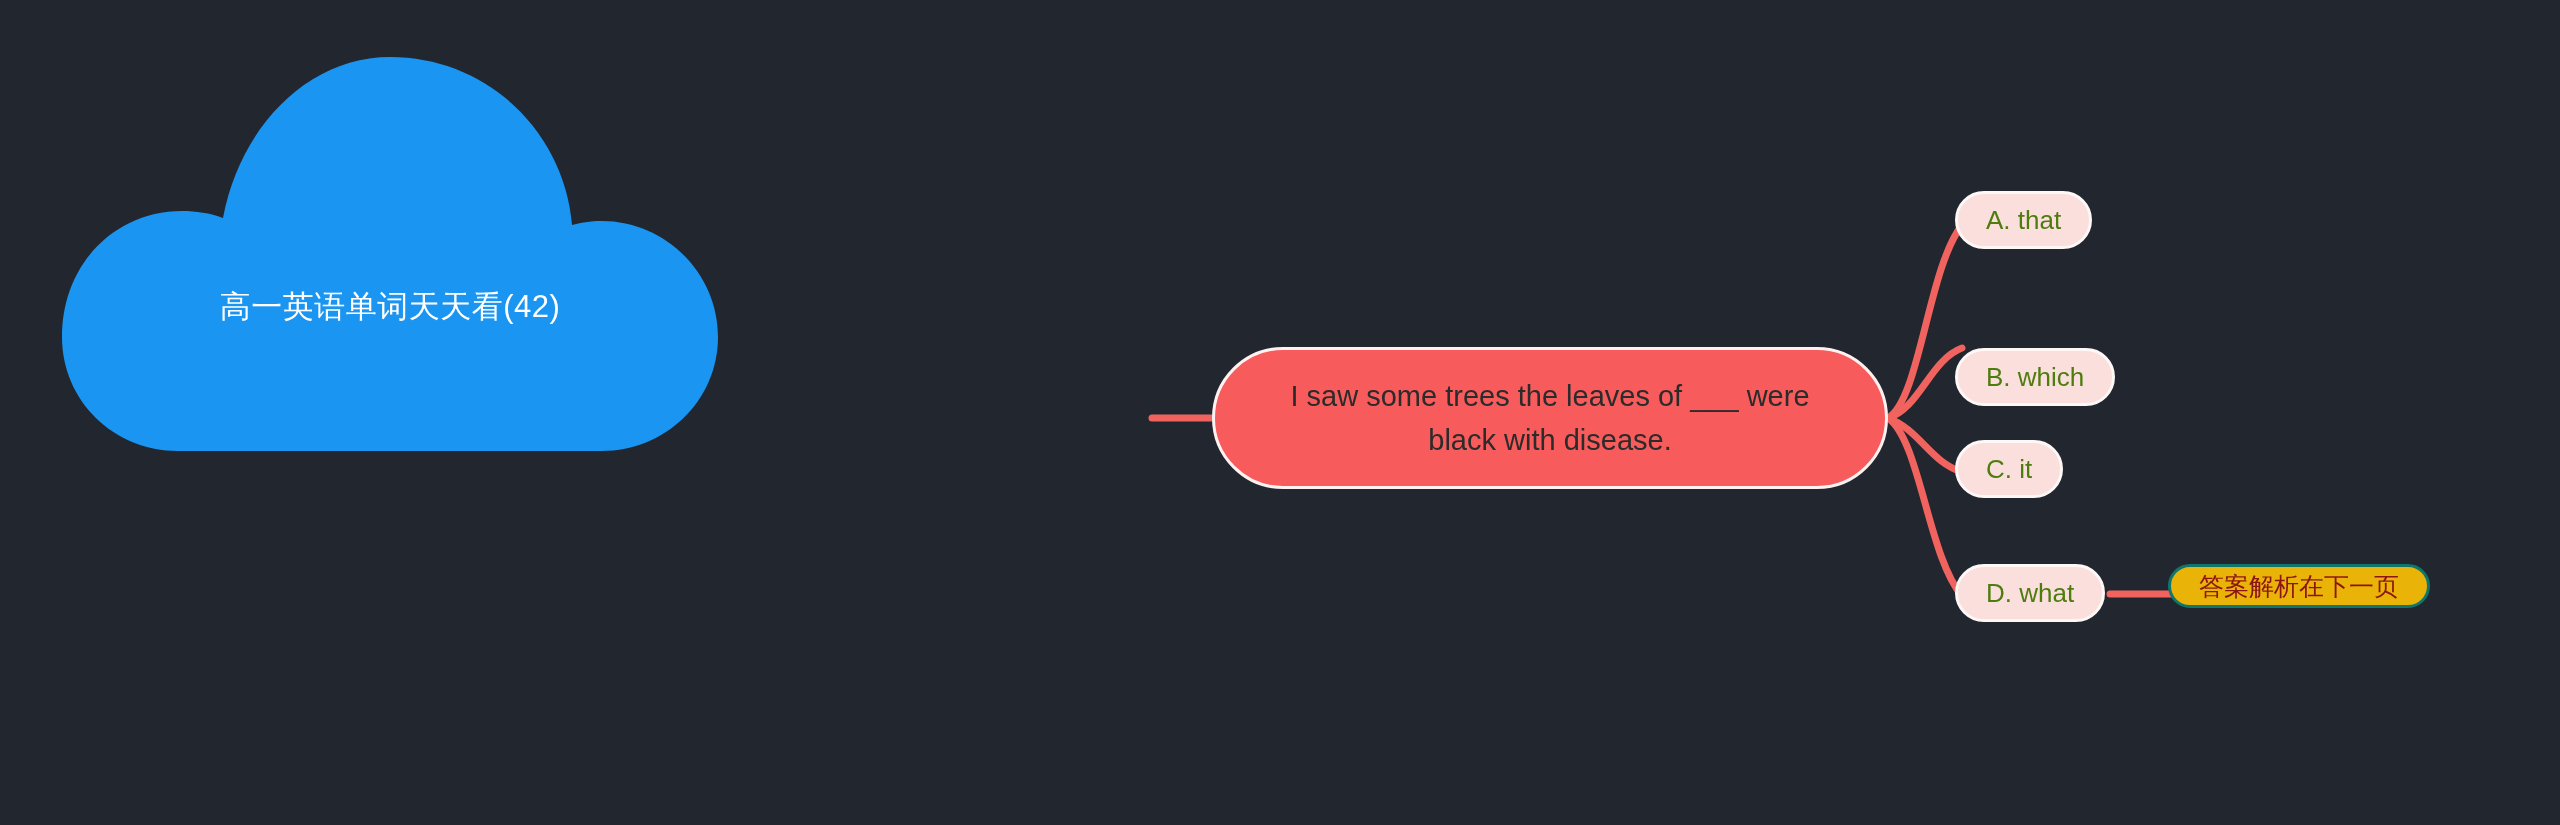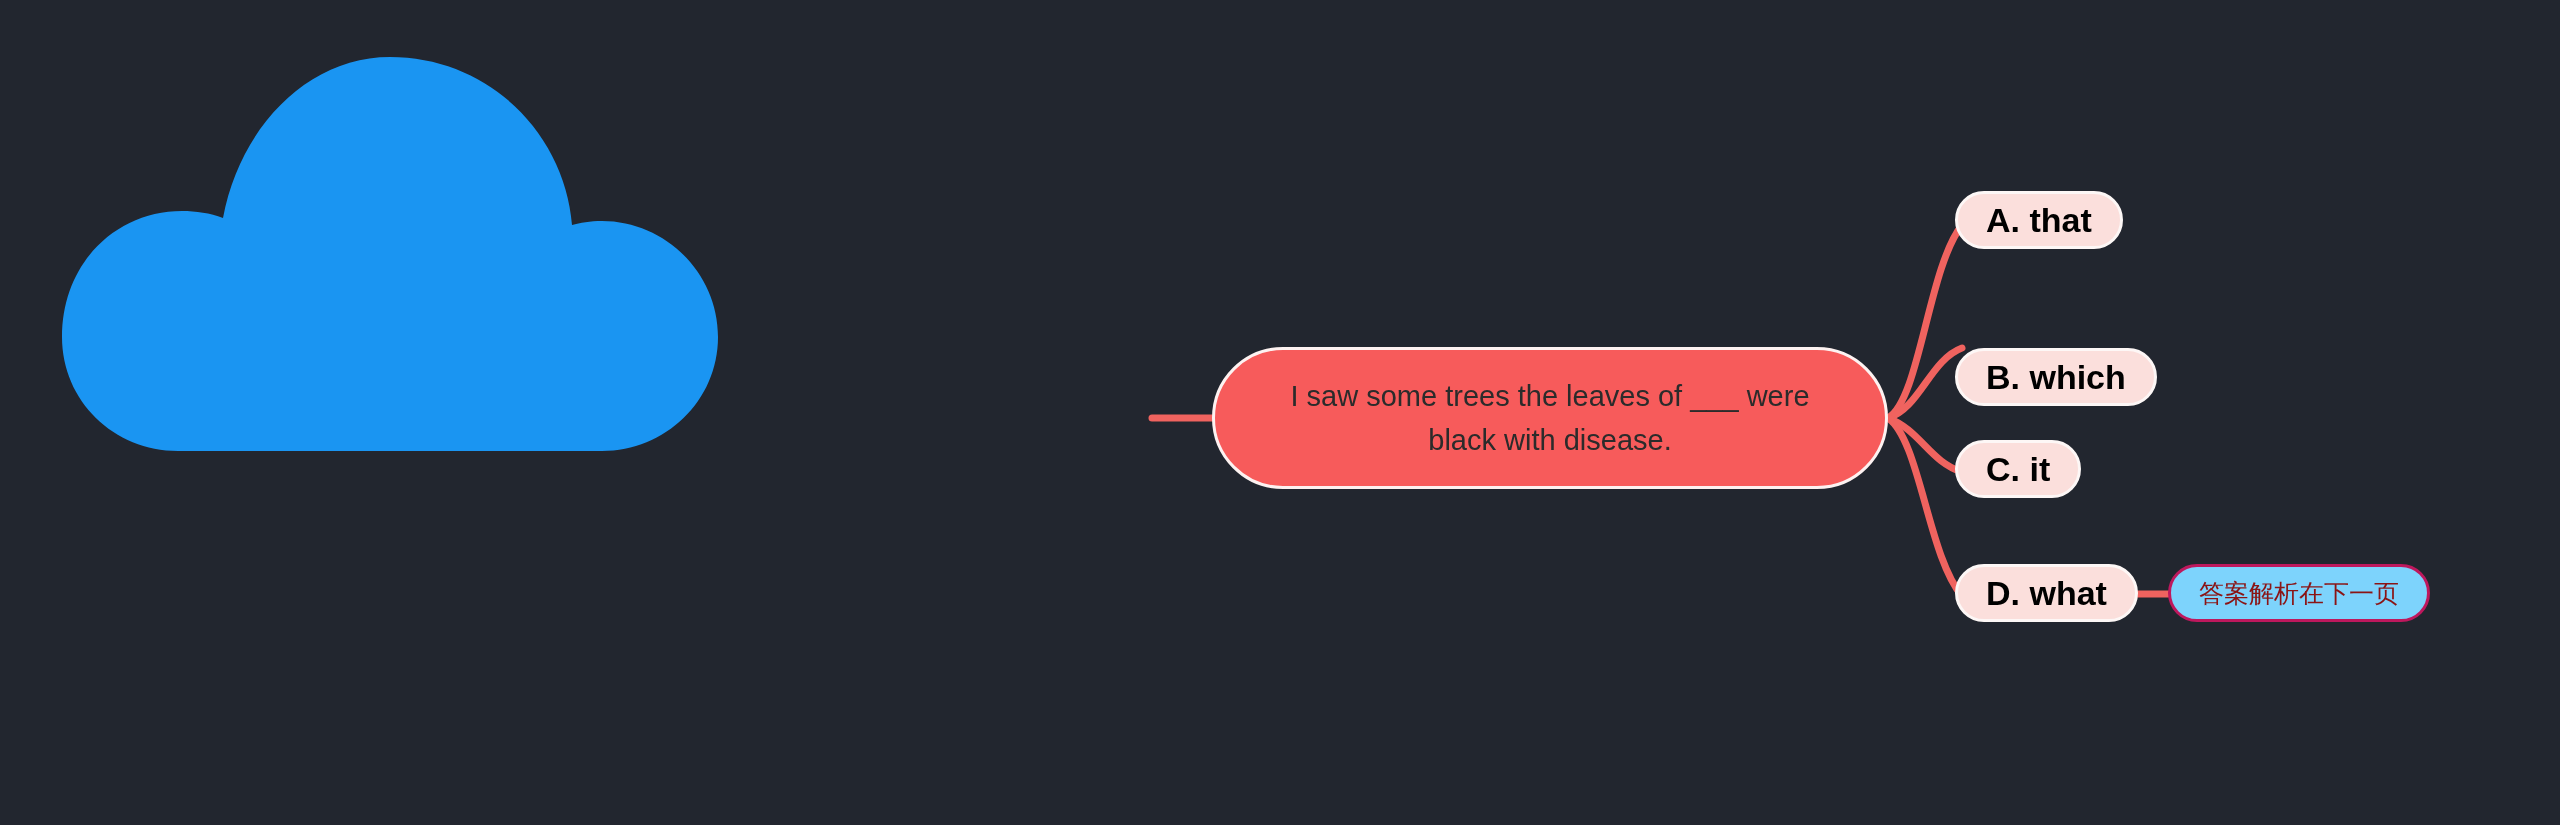--- a/index.html
+++ b/index.html
@@ -101,39 +101,38 @@
     z-index: 2;
     display: flex;
     align-items: center;
     justify-content: center;
     height: 58px;
     padding: 0 28px;
     white-space: nowrap;
   }
 
   .option-label {
-    color: #000000;
-    font-size: 34px;
+    color: #4d7c0f;
+    font-size: 26px;
     line-height: 30px;
-    font-weight: bold;
   }
 
   #option-a { left: 1955px; top: 191px; }
   #option-b { left: 1955px; top: 316px; margin-top: 32px; }
   #option-c { left: 1955px; top: 440px; }
   #option-d { left: 1955px; top: 564px; }
 
   
   #answer-hint-node {
     position: absolute;
     left: 2168px;
     top: 564px;
-    height: 58px;
-    background: #7dd3fc;
-    border: 3px solid #be185d;
+    height: 44px;
+    background: #eab308;
+    border: 3px solid #0f766e;
     border-radius: 48px;
     z-index: 2;
     display: flex;
     align-items: center;
     justify-content: center;
     padding: 0 28px;
     white-space: nowrap;
   }
 
   #answer-hint-label {
@@ -167,20 +166,21 @@
                C 430 2 505 80 512 170
                C 520 168 530 166 542 166
                C 605 166 658 218 658 282
                C 658 346 605 396 542 396
                L 118 396
                C 54 396 2 346 2 282
                C 2 208 56 156 122 156
                C 136 156 150 158 163 163
                C 180 72 248 2 330 2 Z" fill="#1a95f2"></path>
     </svg>
+    <div id="cloud-label">高一英语单词天天看(42)</div>
   </div>
 
   <div id="question-node">
     <div id="question-text">I saw some trees the leaves of ___ were black with disease.</div>
   </div>
 
   <div class="option-node" id="option-a">
     <span class="option-label">A. that</span>
   </div>
 

